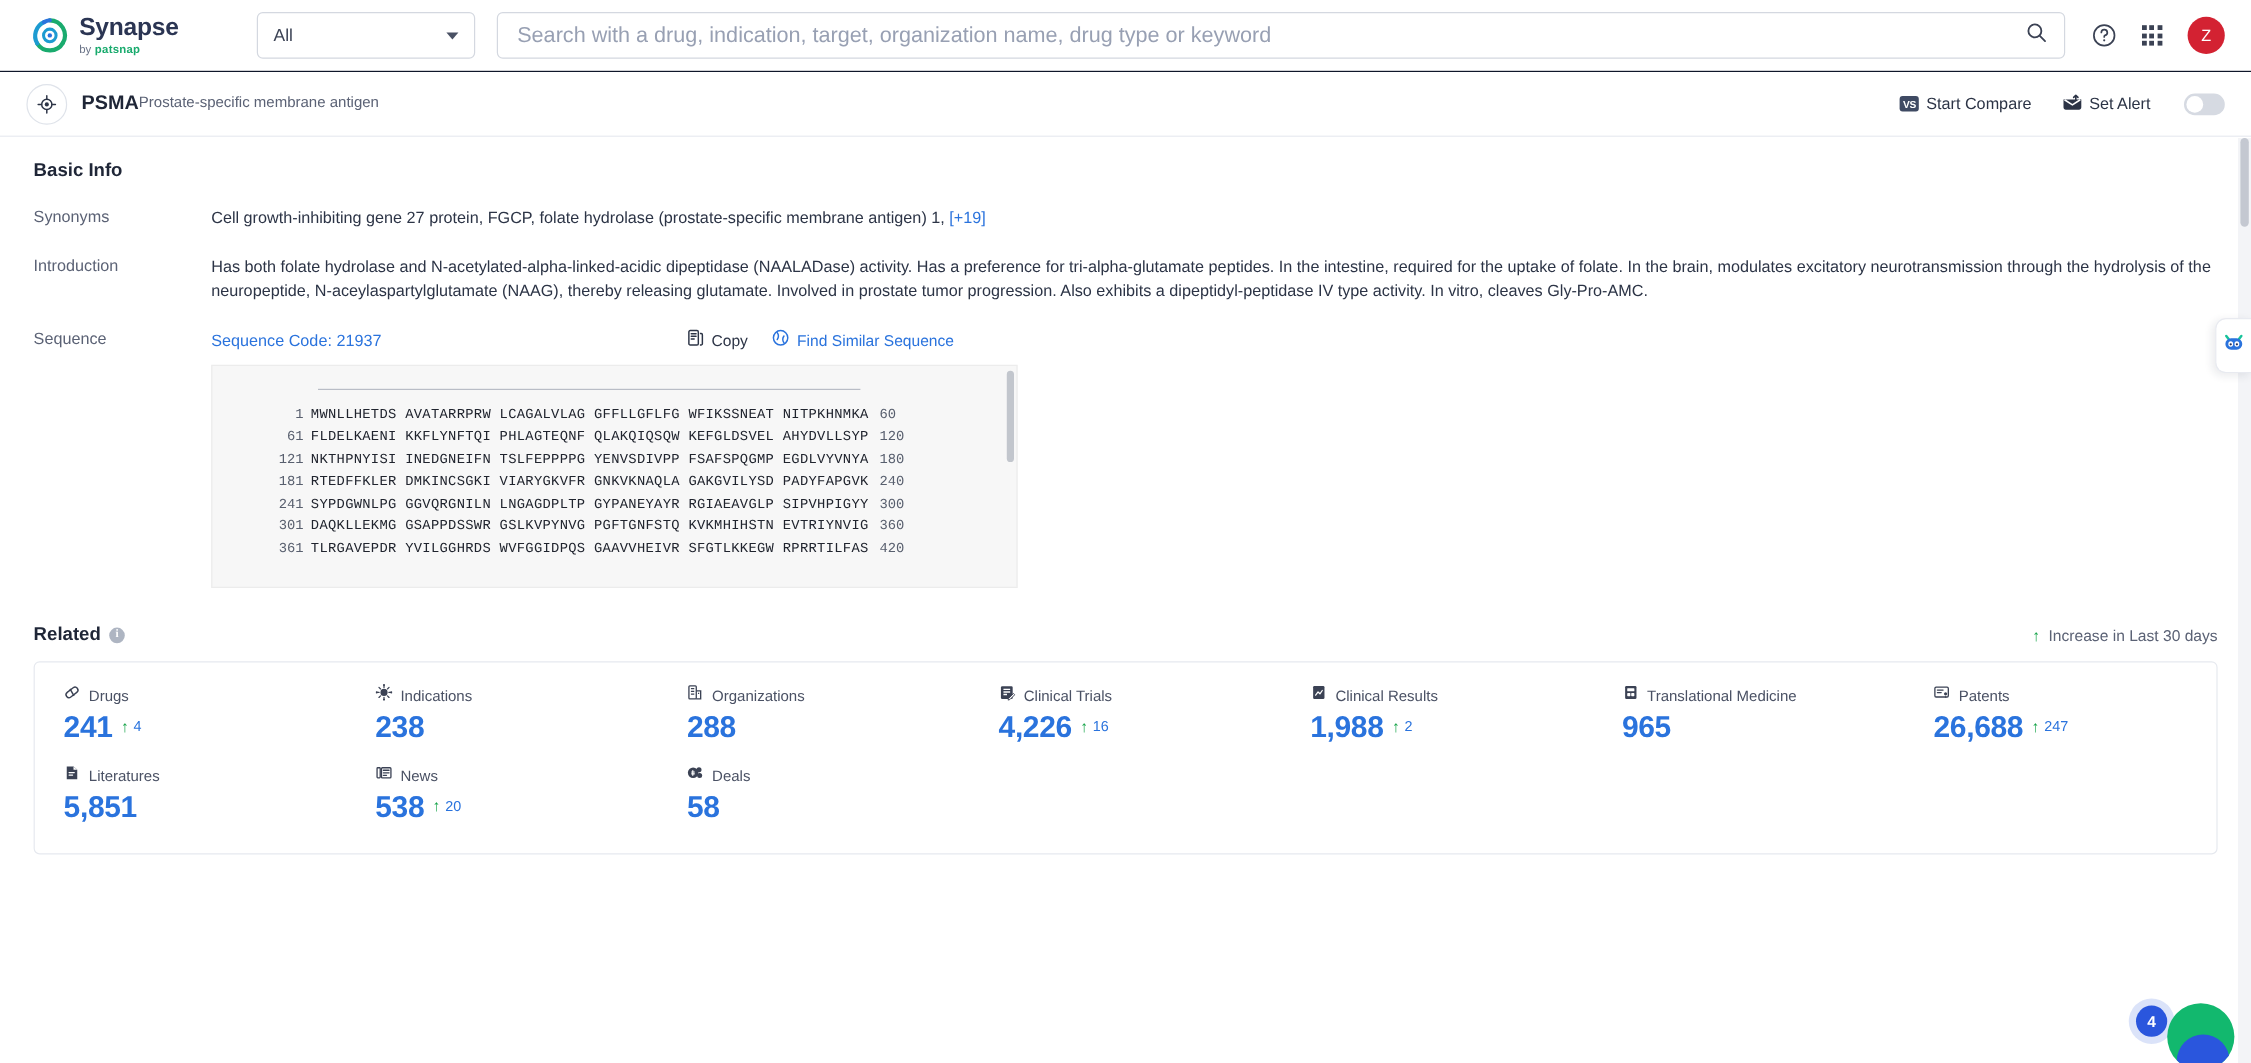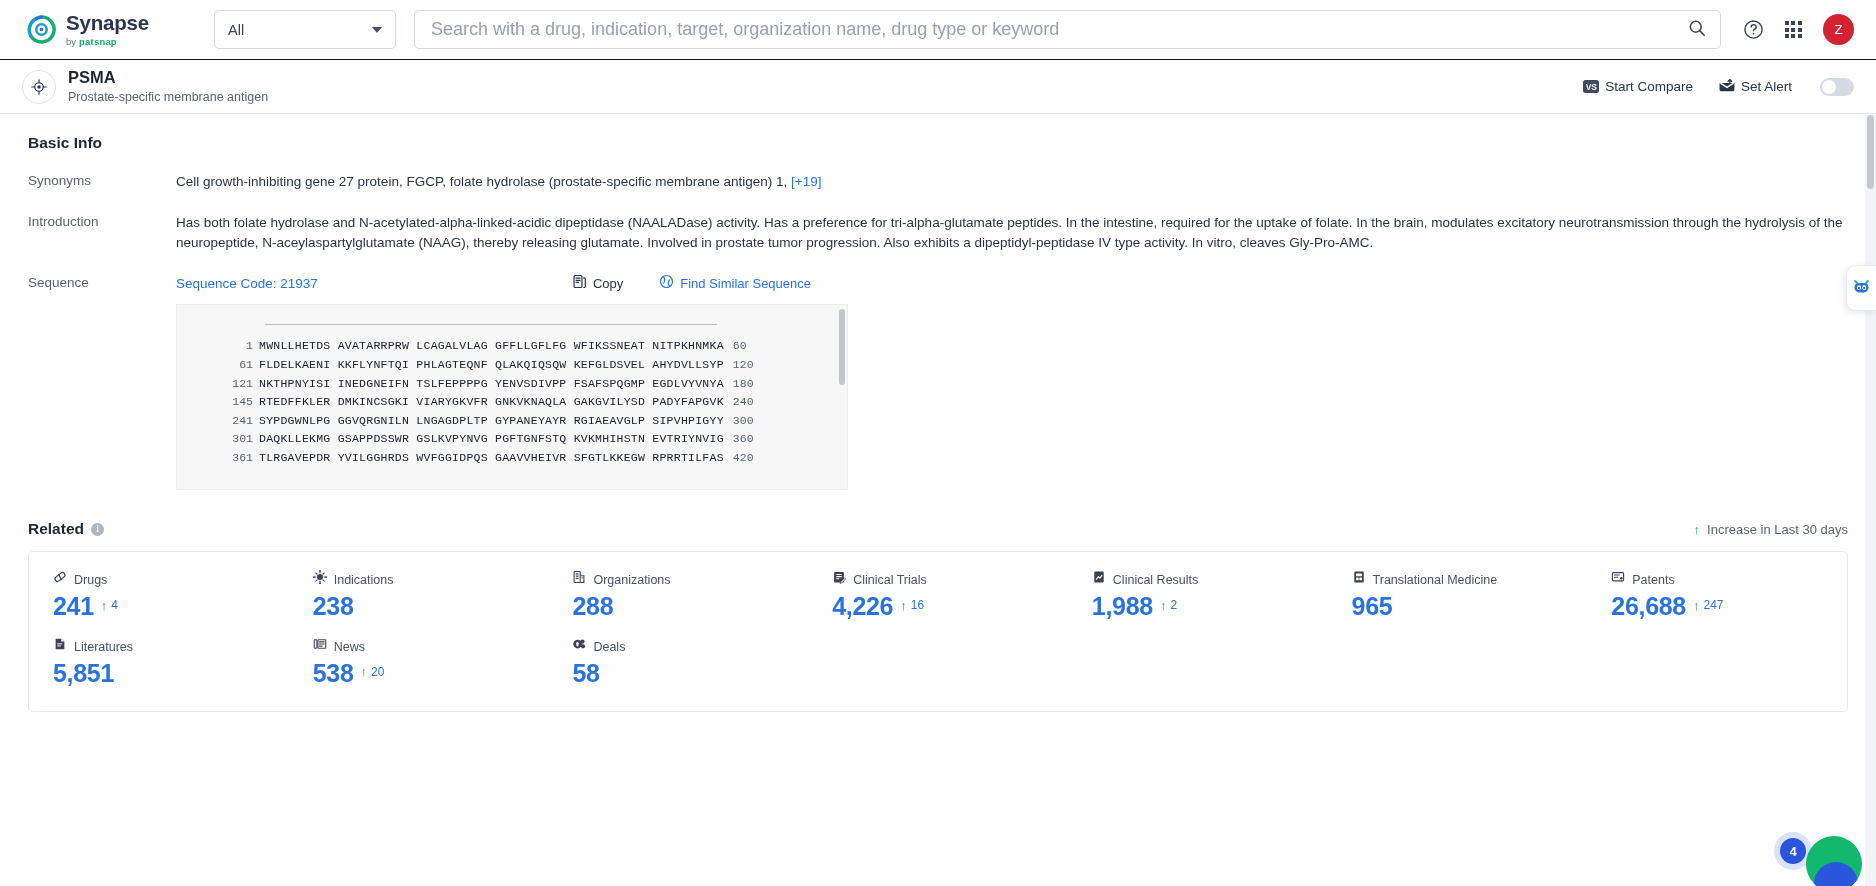--- a/index.html
+++ b/index.html
@@ -92,21 +92,21 @@
     padding: 0 22px 0 22px;
     position: relative;
     z-index: 15;
   }
   .entity-badge {
     width: 34px; height: 34px; border-radius: 50%;
     border: 1px solid #dfe3ea;
     display: flex; align-items: center; justify-content: center;
     margin-right: 12px; flex: 0 0 auto;
   }
-  .entity-names { display: flex; flex-direction: column; line-height: 1.25; }
+  .entity-names { display: flex; line-height: 1.25; }
   .entity-title { font-size: 16.5px; font-weight: 700; color: #1f2637; }
   .entity-sub { font-size: 12.5px; color: #5b6275; margin-top: 2px; }
 
   .entity-actions { margin-left: auto; display: flex; align-items: center; gap: 26px; }
   .act { display: flex; align-items: center; gap: 6px; font-size: 13.5px; color: #2c3446; cursor: pointer; }
   .vs-icon {
     width: 16px; height: 13px; border-radius: 2.5px; background: #3f4a63;
     color: #fff; font-size: 8.5px; font-weight: 700;
     display: flex; align-items: center; justify-content: center; letter-spacing: -0.3px;
   }
@@ -142,21 +142,21 @@
   }
 
   .field-row { display: flex; margin-top: 20px; padding-left: 6px; }
   .field-label { width: 148px; flex: 0 0 148px; font-size: 13.5px; color: #5b6275; padding-top: 1px;}
   .field-body { flex: 1; font-size: 13.5px; color: #2c3446; line-height: 1.52; }
   .link { color: #2a73dd; cursor: pointer; }
 
   
   .seq-head { display: flex; align-items: center; }
   .seq-code { font-size: 13.5px; color: #2a73dd; cursor: pointer; }
-  .seq-tools { margin-left: 254px; display: flex; align-items: center; gap: 36px; }
+  .seq-tools { margin-left: 254px; display: flex; align-items: center; gap: 20px; }
   .seq-tool { display: flex; align-items: center; gap: 6px; font-size: 13px; cursor: pointer; }
   .seq-tool.dark { color: #2c3446; }
   .seq-tool.blue { color: #2a73dd; }
 
   .seq-box {
     margin-top: 10px;
     width: 672px; height: 186px;
     background: #f7f7f7;
     border: 1px solid #ececec;
     position: relative;
@@ -421,21 +421,21 @@
         </div>
       </div>
 
       <div class="seq-box">
         <div class="seq-inner">
           <div class="seq-ruler-line"></div>
           <div class="seq-rows" id="seq-rows">
               <div class="seq-row"><span class="seq-num-l">1</span><span class="seq-res">MWNLLHETDS AVATARRPRW LCAGALVLAG GFFLLGFLFG WFIKSSNEAT NITPKHNMKA</span><span class="seq-num-r">60</span></div>
               <div class="seq-row"><span class="seq-num-l">61</span><span class="seq-res">FLDELKAENI KKFLYNFTQI PHLAGTEQNF QLAKQIQSQW KEFGLDSVEL AHYDVLLSYP</span><span class="seq-num-r">120</span></div>
               <div class="seq-row"><span class="seq-num-l">121</span><span class="seq-res">NKTHPNYISI INEDGNEIFN TSLFEPPPPG YENVSDIVPP FSAFSPQGMP EGDLVYVNYA</span><span class="seq-num-r">180</span></div>
-              <div class="seq-row"><span class="seq-num-l">145</span><span class="seq-res">RTEDFFKLER DMKINCSGKI VIARYGKVFR GNKVKNAQLA GAKGVILYSD PADYFAPGVK</span><span class="seq-num-r">240</span></div>
+              <div class="seq-row"><span class="seq-num-l">181</span><span class="seq-res">RTEDFFKLER DMKINCSGKI VIARYGKVFR GNKVKNAQLA GAKGVILYSD PADYFAPGVK</span><span class="seq-num-r">240</span></div>
               <div class="seq-row"><span class="seq-num-l">241</span><span class="seq-res">SYPDGWNLPG GGVQRGNILN LNGAGDPLTP GYPANEYAYR RGIAEAVGLP SIPVHPIGYY</span><span class="seq-num-r">300</span></div>
               <div class="seq-row"><span class="seq-num-l">301</span><span class="seq-res">DAQKLLEKMG GSAPPDSSWR GSLKVPYNVG PGFTGNFSTQ KVKMHIHSTN EVTRIYNVIG</span><span class="seq-num-r">360</span></div>
               <div class="seq-row"><span class="seq-num-l">361</span><span class="seq-res">TLRGAVEPDR YVILGGHRDS WVFGGIDPQS GAAVVHEIVR SFGTLKKEGW RPRRTILFAS</span><span class="seq-num-r">420</span></div>
             </div>
         </div>
         <div class="seq-scroll"></div>
       </div>
     </div>
   </div>
 

